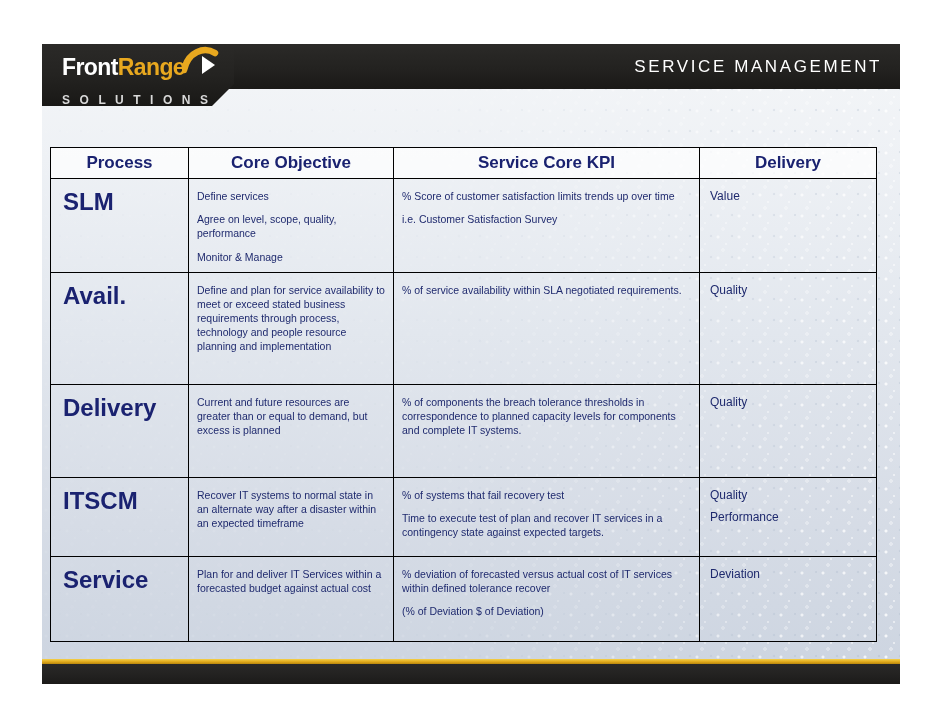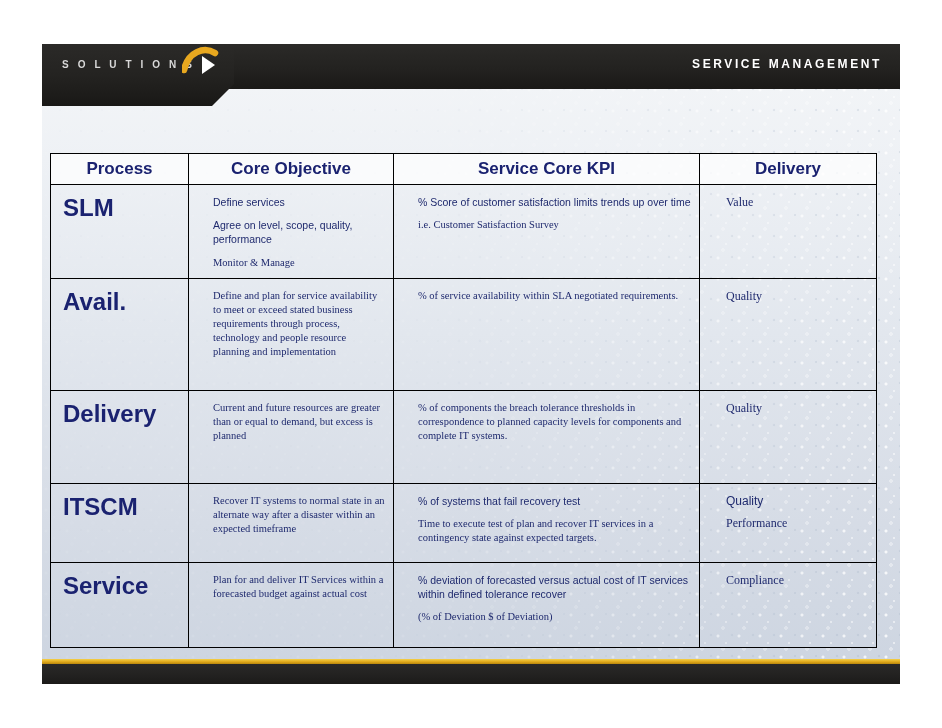--- a/index.html
+++ b/index.html
@@ -45,22 +45,22 @@
     left: 0; top: 0;
     width: 858px;
     height: 45px;
     background: linear-gradient(180deg, #2b2a28 0%, #232220 55%, #1a1917 100%);
   }
   #brandline {
     position: absolute;
     right: 18px;
     top: 13px;
     color: #ffffff;
-    font-size: 12px;
-    font-weight: bold;
+    font-size: 17px;
+    font-weight: normal;
     letter-spacing: 2.6px;
     font-family: "Liberation Sans", sans-serif;
   }
 
   
   #logotab {
     position: absolute;
     left: 0; top: 0;
     width: 192px;
     height: 62px;
@@ -76,24 +76,24 @@
     font-size: 23px;
     font-weight: bold;
     line-height: 1;
     letter-spacing: -0.6px;
     white-space: nowrap;
   }
   #logo .lg-front { color: #ffffff; }
   #logo .lg-range { color: #e8a81f; }
   #logo .lg-sub {
     color: #d9d9d9;
-    font-size: 10px;
+    font-size: 12px;
     font-weight: bold;
     letter-spacing: 3.1px;
-    margin-top: 3px;
+    margin-top: 14px;
   }
   #swoosh {
     position: absolute;
     left: 140px;
     top: 2px;
     width: 42px;
     height: 34px;
   }
 
   
@@ -105,21 +105,21 @@
     font-size: 24px;
     font-weight: bold;
     letter-spacing: 0.2px;
     text-shadow: 0 1px 1px rgba(255,255,255,0.6);
   }
 
   
   #kpi-table {
     position: absolute;
     left: 8px;
-    top: 109px;
+    top: 103px;
     width: 826px;
     border-collapse: collapse;
     table-layout: fixed;
   }
   #kpi-table col.c1 { width: 138px; }
   #kpi-table col.c2 { width: 205px; }
   #kpi-table col.c3 { width: 306px; }
   #kpi-table col.c4 { width: 177px; }
 
   #kpi-table th, #kpi-table td {
@@ -153,22 +153,22 @@
     padding: 10px 8px 8px 8px;
   }
   td.obj { background: rgba(255,255,255,0.34); }
   td.kpi { background: rgba(255,255,255,0.16); }
   td.cat {
     font-size: 12px;
     padding-top: 9px;
     padding-left: 10px;
     background: rgba(255,255,255,0.06);
   }
-  td p { margin: 0 0 9px 16px; }
-  td p:last-child { margin-bottom: 0; font-family: Liberation Serif, serif; }
+  td p { margin: 0 0 9px 0; }
+  td p:last-child { margin-bottom: 0; }
   td.cat p { margin-bottom: 6px; }
 
   tr.r1 td { height: 86px; }
   tr.r2 td { height: 112px; }
   tr.r3 td { height: 93px; }
   tr.r4 td { height: 79px; }
   tr.r5 td { height: 85px; }
 
   
   #goldline {
@@ -194,20 +194,21 @@
 <div id="slide">
 
   <div id="texture"></div>
 
   <div id="topbar">
     <div id="brandline">SERVICE MANAGEMENT</div>
   </div>
 
   <div id="logotab">
     <div id="logo">
+      <div class="lg-main"><span class="lg-front">Front</span><span class="lg-range">Range</span></div>
       <div class="lg-sub">S O L U T I O N S</div>
     </div>
     <svg id="swoosh" viewBox="0 0 42 34">
       <path d="M2 24 C6 6, 22 0, 33 7" stroke="#e8a81f" stroke-width="6.5" fill="none" stroke-linecap="round"></path>
       <path d="M20 10 L33 19 L20 28 Z" fill="#ffffff"></path>
     </svg>
   </div>
 
 
   <table id="kpi-table">
@@ -282,21 +283,21 @@
       <tr class="r5">
         <td class="proc">Service</td>
         <td class="obj">
             <p>Plan for and deliver IT Services within a forecasted budget against actual cost</p>
           </td>
         <td class="kpi">
             <p>% deviation of forecasted versus actual cost of IT services within defined tolerance recover</p>
             <p>(% of Deviation $ of Deviation)</p>
           </td>
         <td class="cat">
-            <p>Compliance</p>
+            <p>Deviation</p>
           </td>
       </tr>
     </tbody>
   </table>
 
 </div>
 
 <div id="goldline"></div>
 <div id="bottombar"></div>
 

